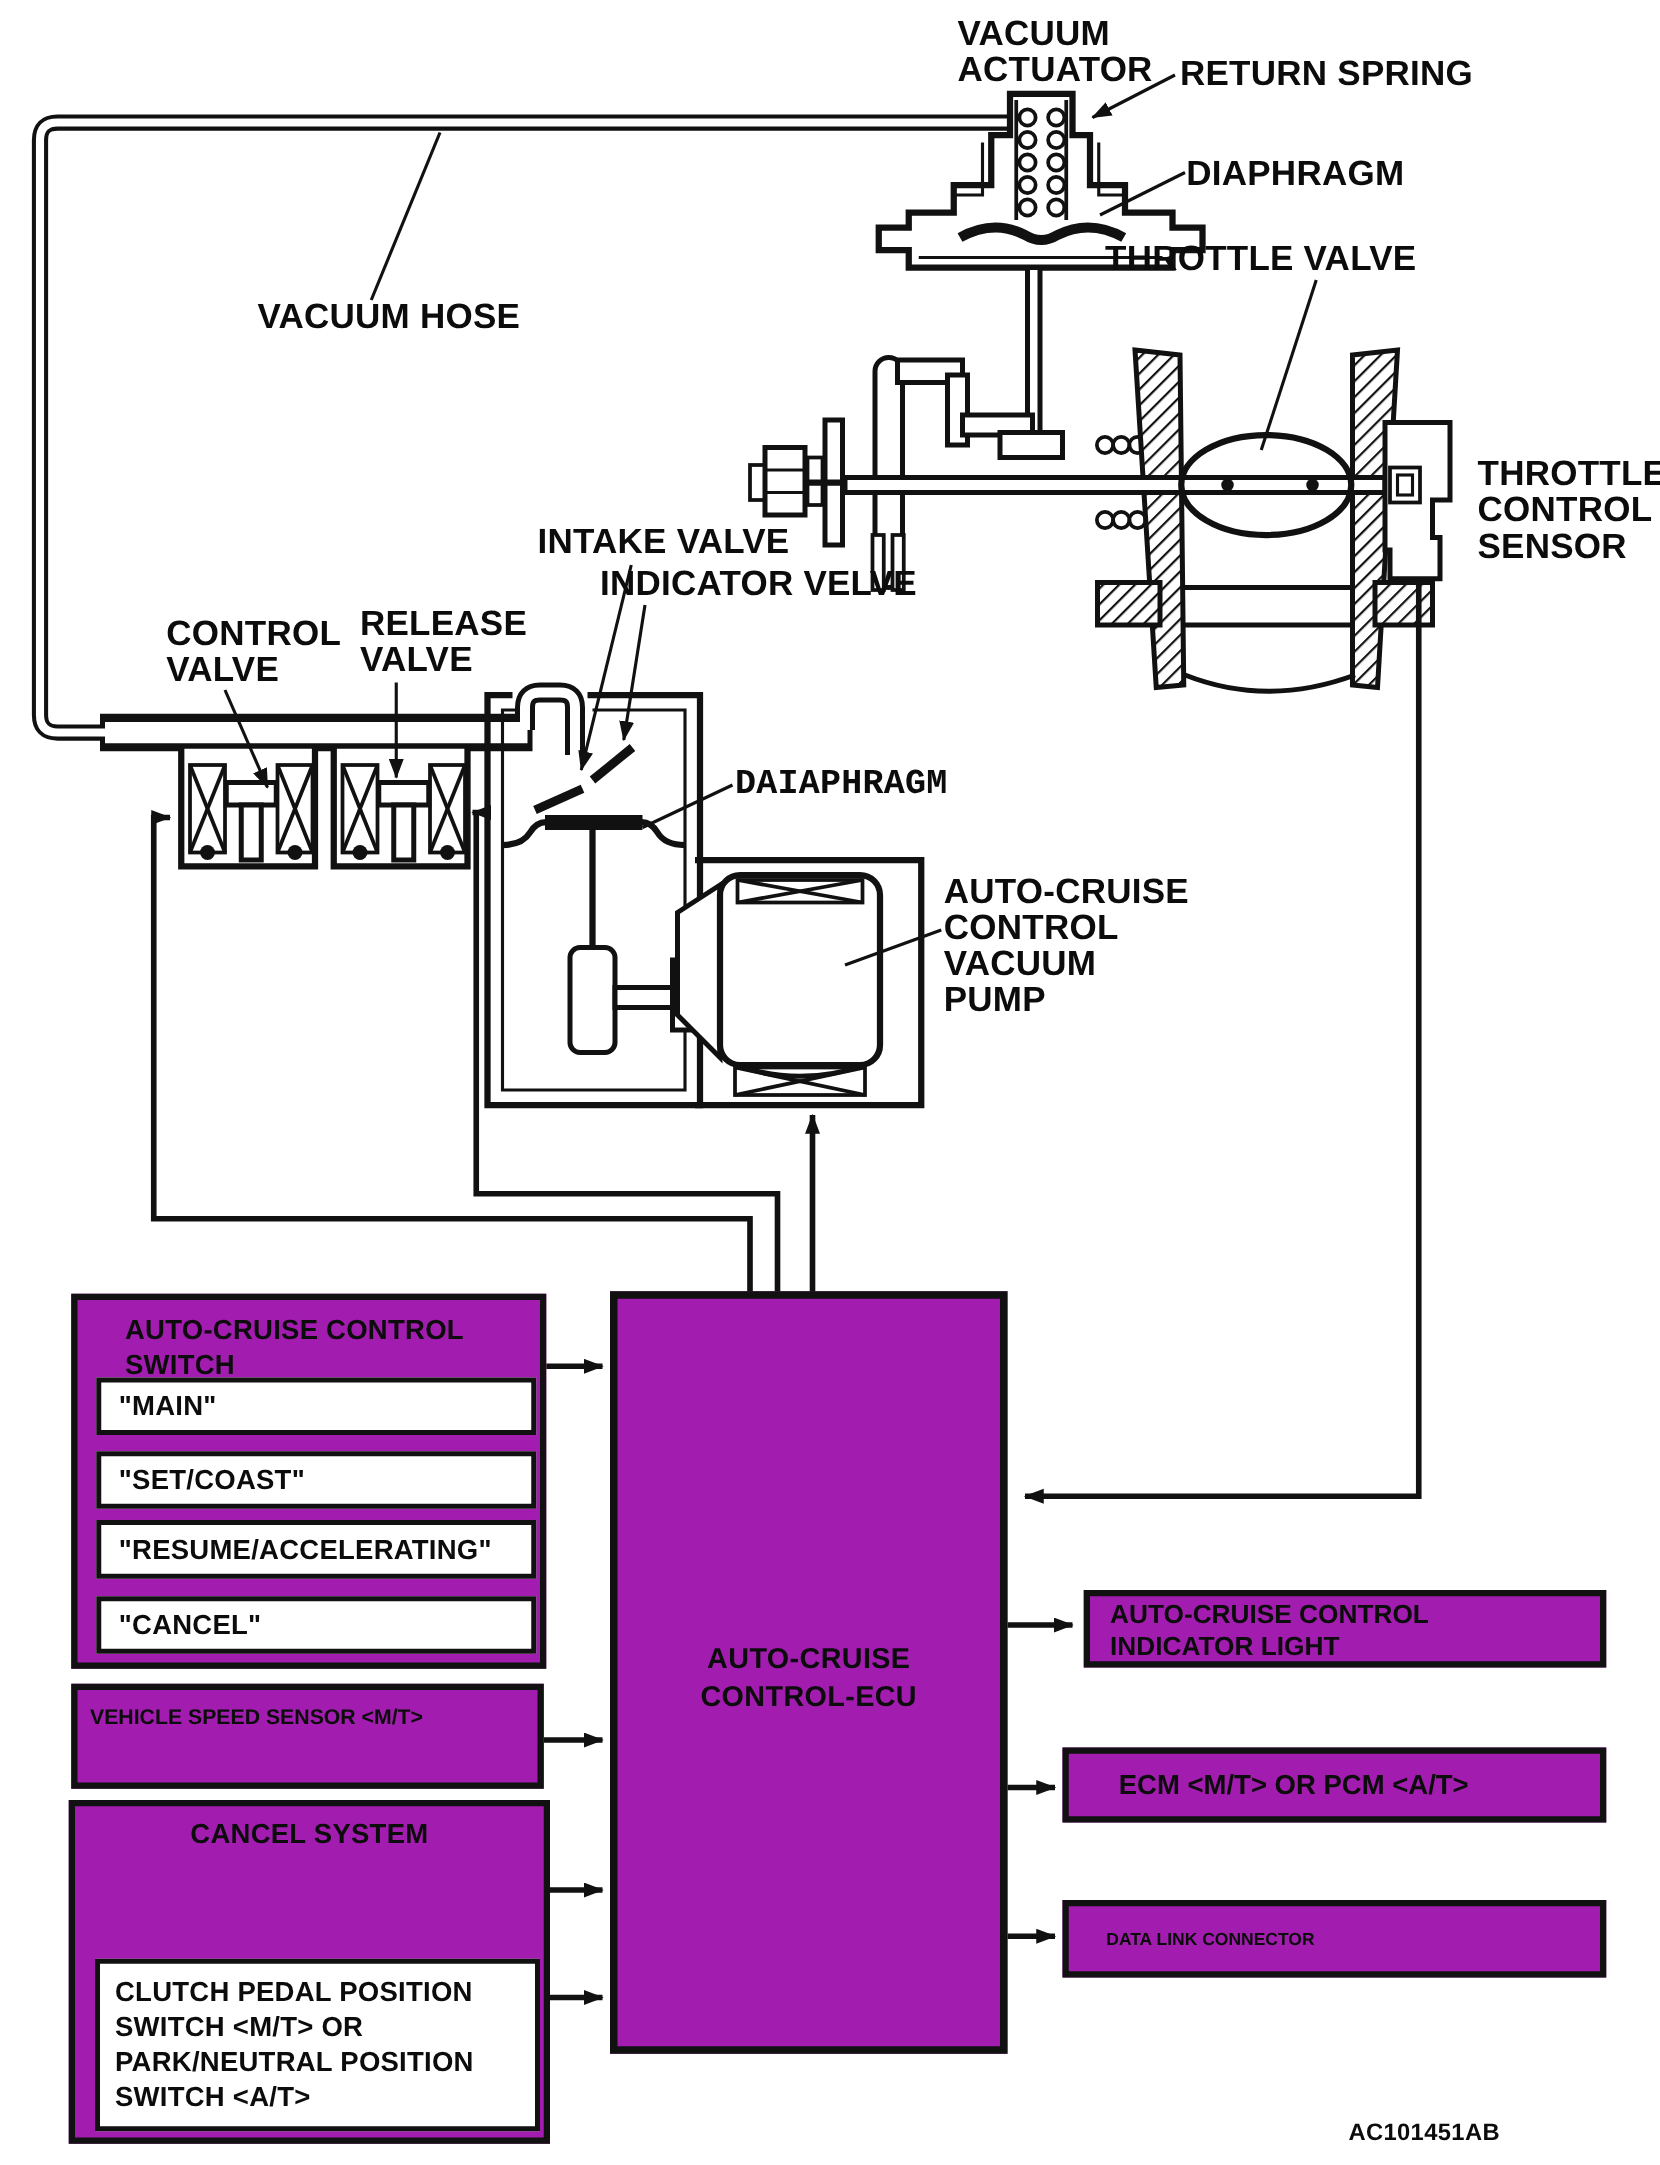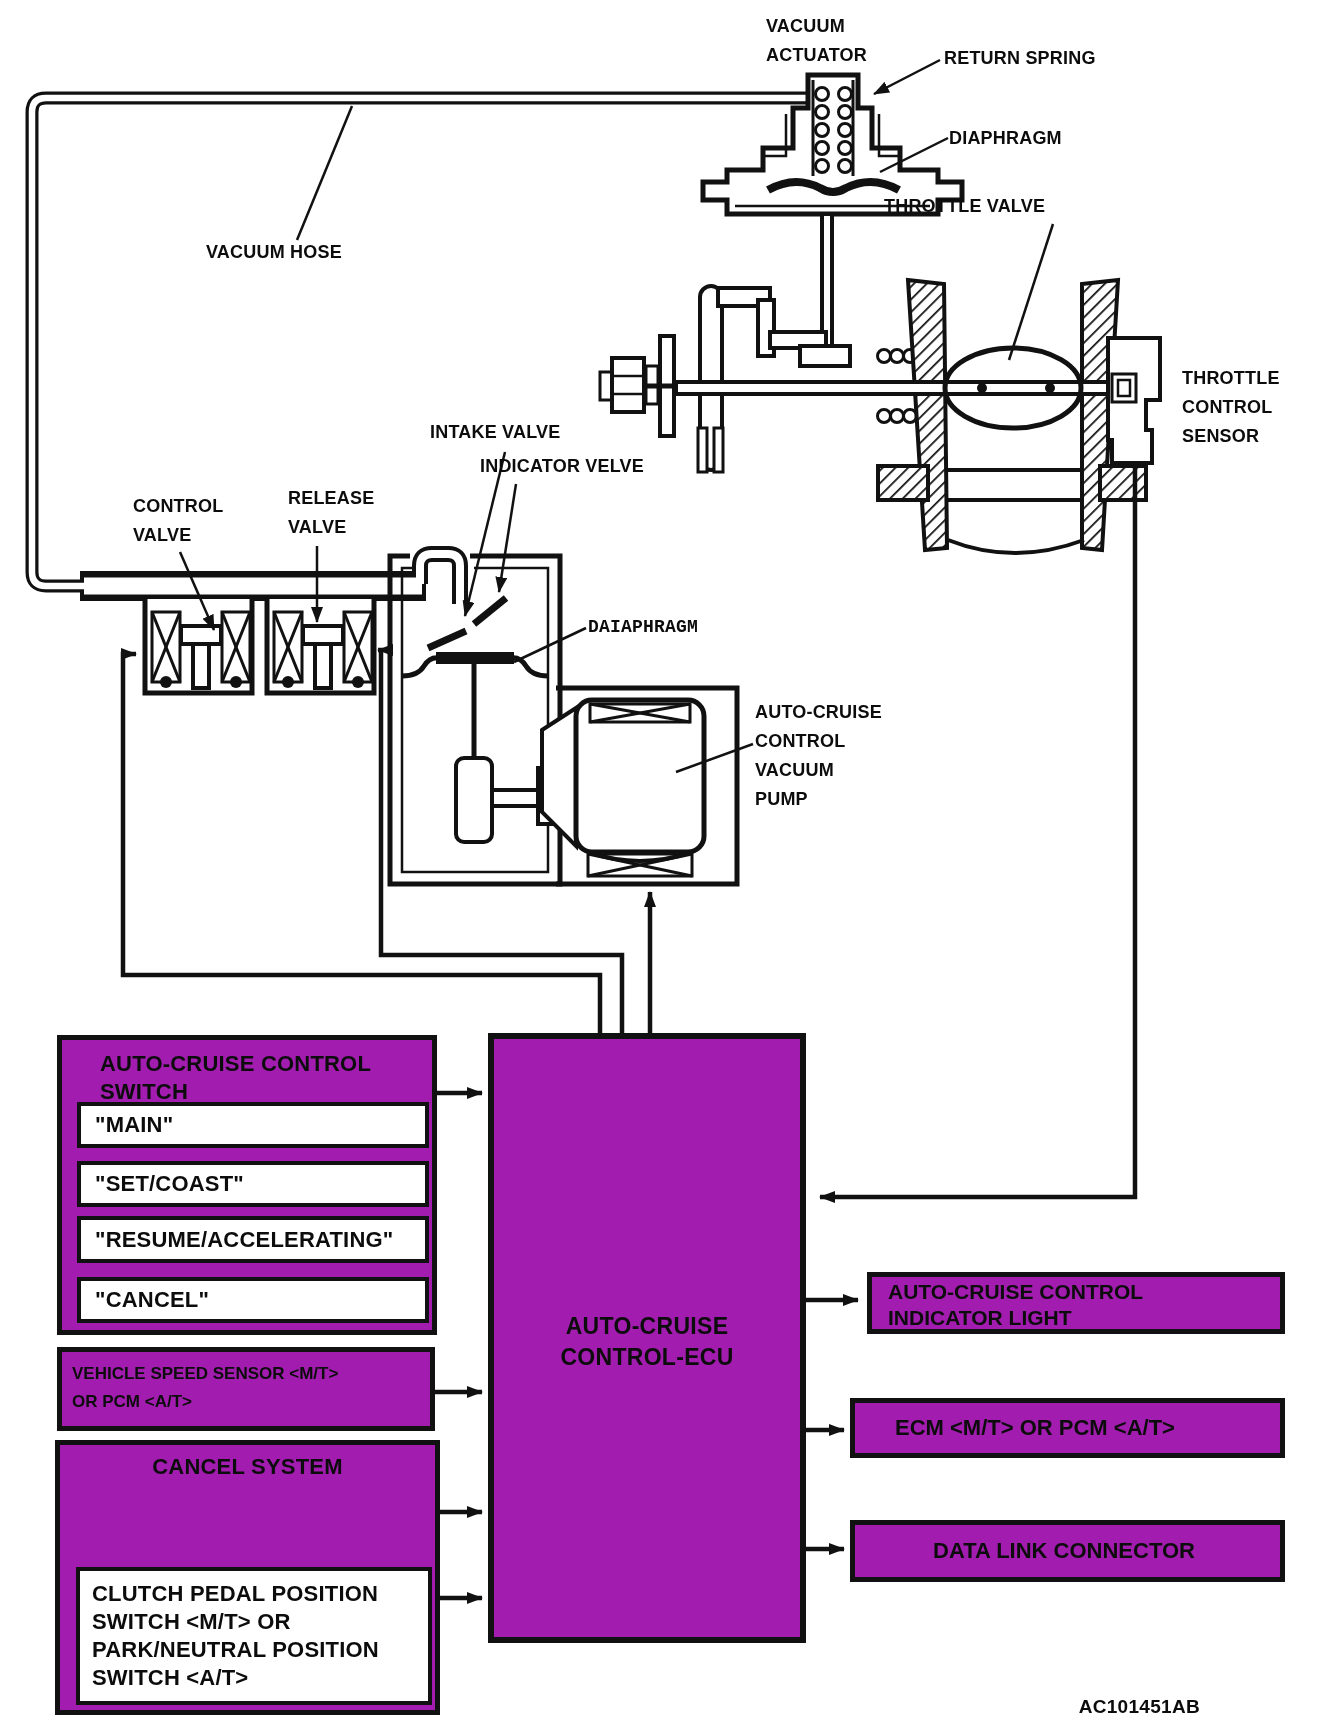--- a/index.html
+++ b/index.html
@@ -2,21 +2,21 @@
 <html><head>
 <meta charset="utf-8">
 <style>
   html,body { margin:0; padding:0; background:#e8e8e8; }
   #canvas {
     position:relative; width:1328px; height:1732px; margin:0 auto;
     background:#ffffff; overflow:hidden;
     font-family:"Liberation Sans", sans-serif; font-weight:700; color:#0c0c0c;
   }
   svg.layer { position:absolute; left:0; top:0; z-index:1; }
-  .lbl { position:absolute; z-index:3; font-size:18px; line-height:29px; letter-spacing:.2px; white-space:pre; }
+  .lbl { position:absolute; z-index:3; font-size:28px; line-height:29px; letter-spacing:.2px; white-space:pre; }
   .obox { position:absolute; z-index:2; background:#a21caf; border:5px solid #111; box-sizing:border-box; }
   .obox.thick { border-width:6px; }
   .ibox { position:absolute; z-index:3; background:#fff; border:4px solid #111; box-sizing:border-box;
           display:flex; align-items:center; font-size:22px; letter-spacing:.2px; }
   .boxtitle { position:absolute; font-size:22px; line-height:28px; letter-spacing:.2px; white-space:pre; }
   .ecu-text { position:absolute; left:0; right:0; top:272px; text-align:center; font-size:23px; line-height:31px; letter-spacing:.3px; }
   .twoline { position:absolute; font-size:17px; line-height:28px; white-space:pre; }
   #part-code { position:absolute; z-index:3; left:1000px; top:1696px; width:200px; text-align:right; font-size:19px; letter-spacing:.3px; }
 </style>
 </head>
@@ -222,35 +222,35 @@
       </div>
   <div class="ibox" style="left:15px; top:176px; width:352px; height:47px; padding-left:14px;">
         <span>"RESUME/ACCELERATING"</span>
       </div>
   <div class="ibox" style="left:15px; top:237px; width:352px; height:46px; padding-left:14px;">
         <span>"CANCEL"</span>
       </div>
 </div>
 
 <div class="obox" style="left:57px; top:1347px; width:378px; height:84px;">
-  <div class="twoline" style="left:10px; top:8px;"><div>VEHICLE SPEED SENSOR &lt;M/T&gt;</div><div>OR PCM &lt;A/T&gt;</div></div>
+  <div class="twoline" style="left:10px; top:8px;"><div>VEHICLE SPEED SENSOR &lt;M/T&gt;</div></div>
 </div>
 
 <div class="obox" style="left:55px; top:1440px; width:385px; height:275px;">
   <div class="boxtitle" style="left:0; right:0; top:8px; text-align:center;">CANCEL SYSTEM</div>
   <div class="ibox" style="left:16px; top:122px; width:356px; height:138px; padding-left:12px;">
     <div style="line-height:28px; white-space:pre;"><div>CLUTCH PEDAL POSITION</div><div>SWITCH &lt;M/T&gt; OR</div><div>PARK/NEUTRAL POSITION</div><div>SWITCH &lt;A/T&gt;</div></div>
   </div>
 </div>
 
 <div class="obox" style="left:867px; top:1272px; width:418px; height:62px;">
   <div class="twoline" style="left:16px; top:2px; font-size:21px; line-height:26px;"><div>AUTO-CRUISE CONTROL</div><div>INDICATOR LIGHT</div></div>
 </div>
 <div class="obox" style="left:850px; top:1398px; width:435px; height:60px; display:flex; align-items:center;">
   <span style="padding-left:40px; font-size:22px;">ECM &lt;M/T&gt; OR PCM &lt;A/T&gt;</span>
 </div>
 <div class="obox" style="left:850px; top:1520px; width:435px; height:62px; display:flex; align-items:center;">
-  <span style="padding-left:30px; font-size:22px;margin-left:48px;">DATA LINK CONNECTOR</span>
+  <span style="padding-left:30px; font-size:14px;">DATA LINK CONNECTOR</span>
 </div>
 
 <div id="part-code">AC101451AB</div>
 
 </div>
 
 </body></html>

